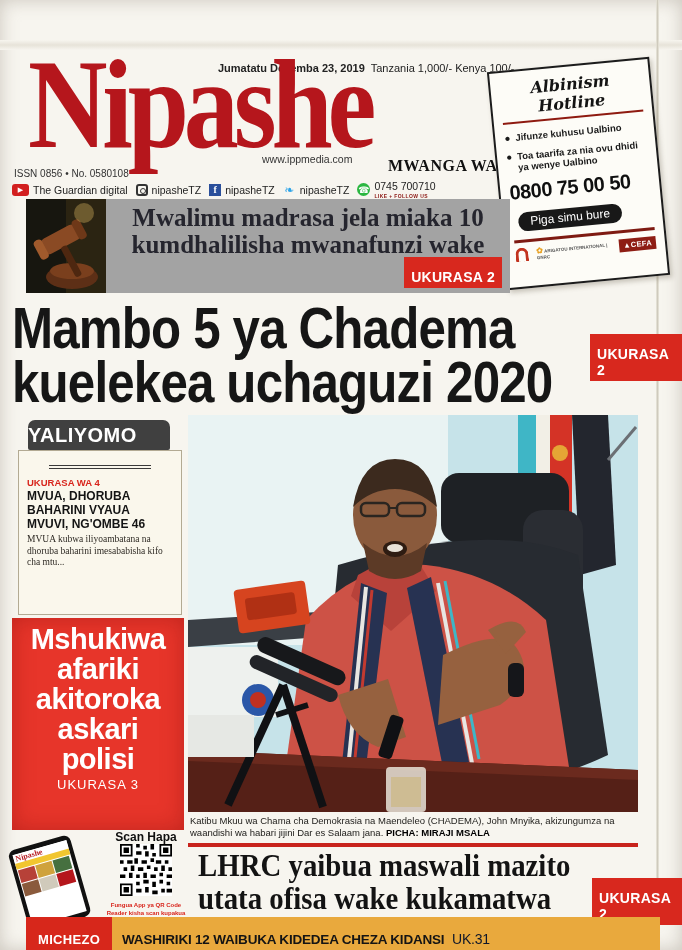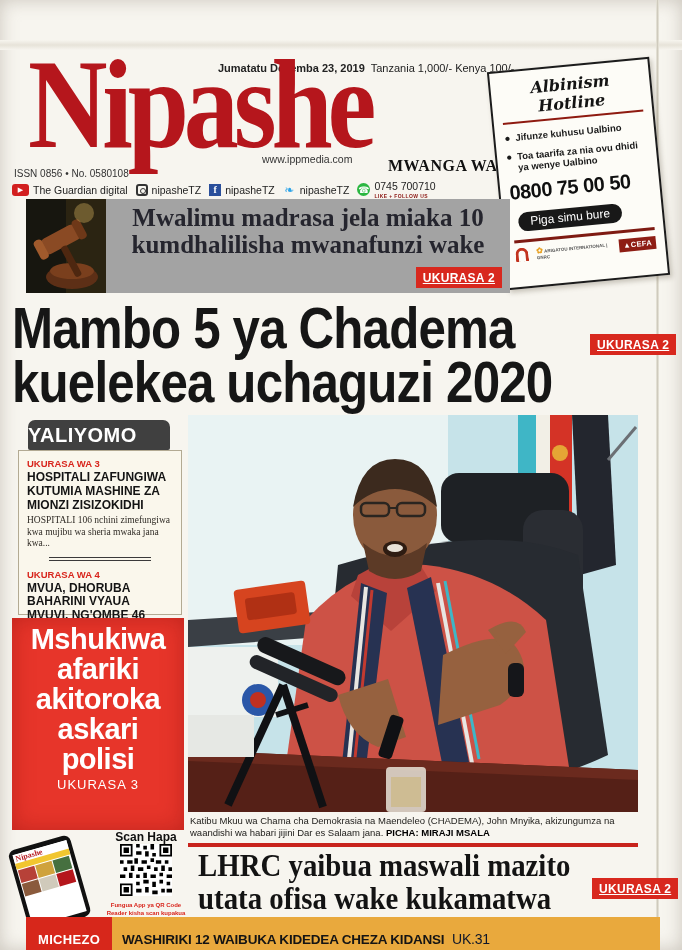--- a/index.html
+++ b/index.html
@@ -62,22 +62,22 @@
   .logo-arigatou .hand { color:#e8a020; font-size:8px; }
   .logo-cefa { background:#8e1d14; color:#fff; font-size:7.5px; font-weight:bold;
     padding:2px 4px; letter-spacing:.3px; }
 
   
   .banner { left:26px; top:199px; width:484px; height:94px; background:#a3a3a3; overflow:hidden; }
   .banner-photo { position:absolute; left:0; top:0; width:80px; height:94px; }
   .banner-head { position:absolute; left:84px; top:5px; width:396px; text-align:center;
     font-family:"Liberation Serif", serif; font-weight:bold; font-size:25px;
     line-height:1.08; color:#25252e; }
-  .tag { background:#d8281e; color:#fff; font-weight:bold; font-size:12px;
-    padding:4px 7px 3px; letter-spacing:.3px;text-decoration:underline; }
+  .tag { background:#d8281e; color:#fff; font-weight:bold; font-size:14px;
+    padding:12px 7px 3px; letter-spacing:.3px; }
   .banner .tag { position:absolute; right:8px; bottom:5px; }
 
   
   .lead-line { left:12px; font-weight:bold; font-size:58px; line-height:1;
     color:#161616; letter-spacing:-1px; transform:scaleX(.85); transform-origin:left top;
     white-space:nowrap; }
   .lead1 { top:299px; } .lead2 { top:353px; }
   .lead-tag { left:590px; top:334px; }
 
   
@@ -221,25 +221,20 @@
     <div class="banner-head">Mwalimu madrasa jela miaka 10 kumdhalilisha mwanafunzi wake</div>
     <span class="tag">UKURASA 2</span>
   </div>
 
   <div class="abs lead-line lead1">Mambo 5 ya Chadema</div>
   <span class="abs tag lead-tag">UKURASA 2</span>
   <div class="abs lead-line lead2">kuelekea uchaguzi 2020</div>
 
   <div class="abs yaliyomo">YALIYOMO</div>
   <div class="abs toc">
-    <div>
-      <div class="toc-kicker">UKURASA WA 3</div>
-      <div class="toc-head">HOSPITALI ZAFUNGIWA KUTUMIA MASHINE ZA MIONZI ZISIZOKIDHI</div>
-      <div class="toc-body">HOSPITALI 106 nchini zimefungiwa kwa mujibu wa sheria mwaka jana kwa...</div>
-    </div>
     <div class="toc-div"></div>
     <div>
       <div class="toc-kicker">UKURASA WA 4</div>
       <div class="toc-head">MVUA, DHORUBA BAHARINI VYAUA MVUVI, NG'OMBE 46</div>
       <div class="toc-body">MVUA kubwa iliyoambatana na dhoruba baharini imesababisha kifo cha mtu...</div>
     </div>
   </div>
 
   <div class="abs breaking">
     <div class="breaking-line">Mshukiwa</div>

